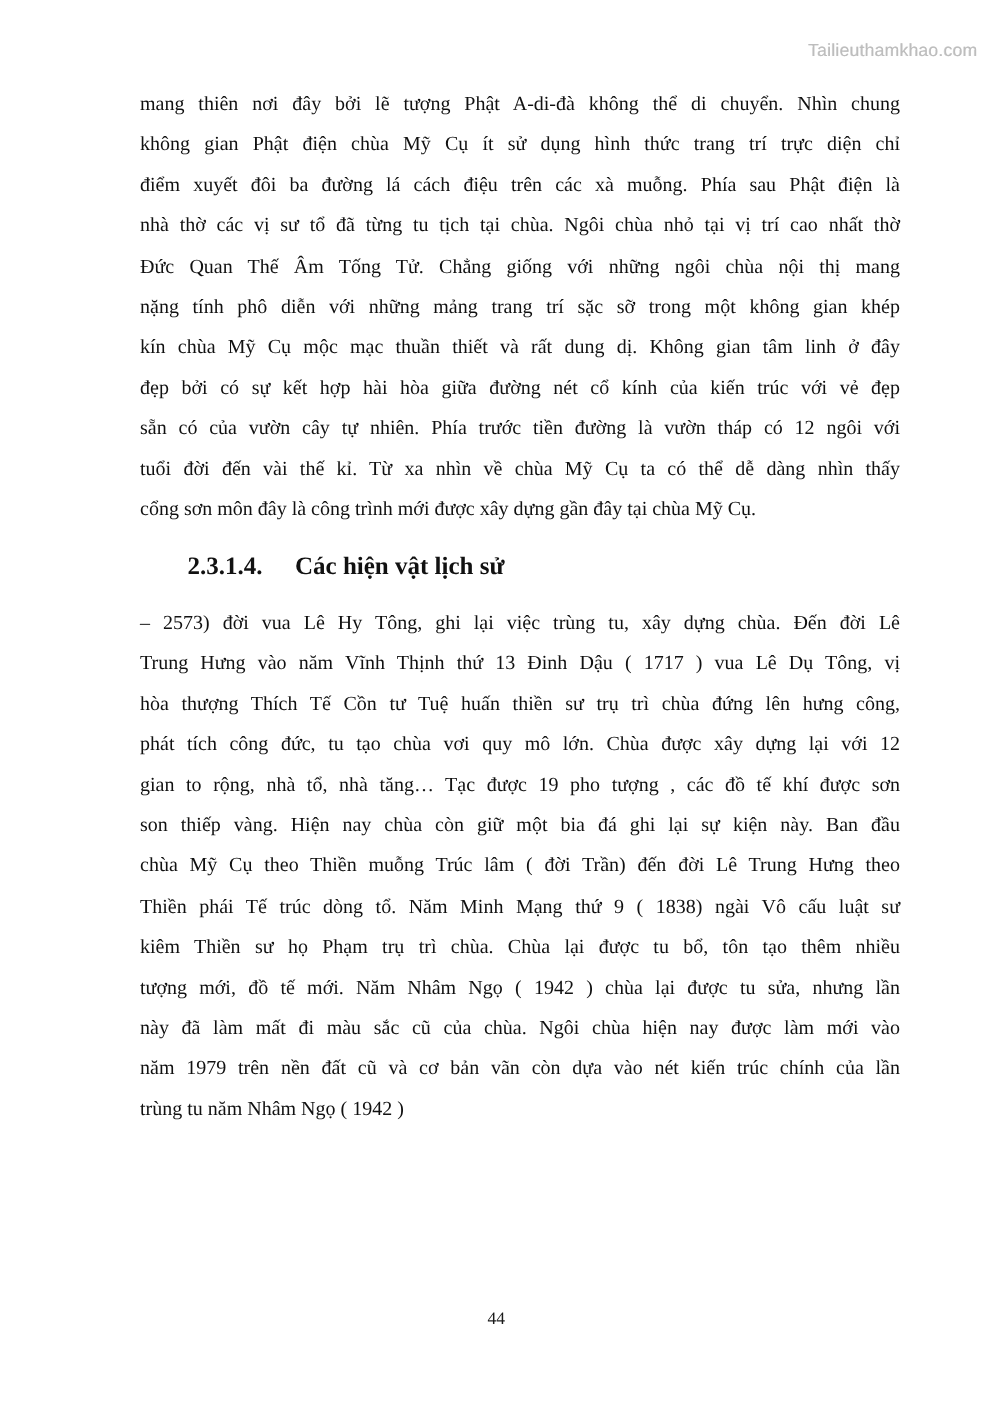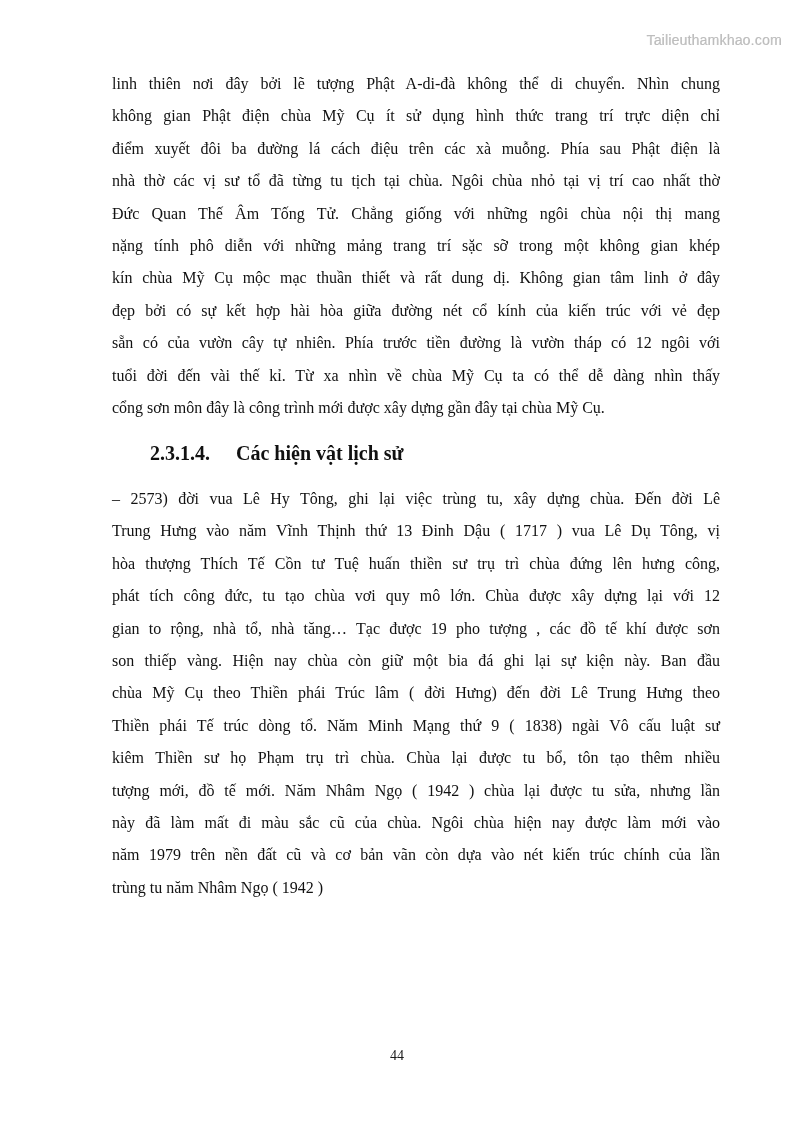--- a/index.html
+++ b/index.html
@@ -72,21 +72,21 @@
 </head>
 <body>
 
 <div class="page">
 
   <div class="watermark">Tailieuthamkhao.com</div>
 
   <div class="content">
 
     <div>
-      <div class="line">linh thiên nơi đây bởi lẽ tượng Phật A-di-đà không thể di chuyển. Nhìn chung</div>
+      <div class="line">mang thiên nơi đây bởi lẽ tượng Phật A-di-đà không thể di chuyển. Nhìn chung</div>
       <div class="line">không gian Phật điện chùa Mỹ Cụ ít sử dụng hình thức trang trí trực diện chỉ</div>
       <div class="line">điểm xuyết đôi ba đường lá cách điệu trên các xà muỗng. Phía sau Phật điện là</div>
       <div class="line">nhà thờ các vị sư tổ đã từng tu tịch tại chùa. Ngôi chùa nhỏ tại vị trí cao nhất thờ</div>
       <div class="line">Đức Quan Thế Âm Tống Tử. Chẳng giống với những ngôi chùa nội thị mang</div>
       <div class="line">nặng tính phô diễn với những mảng trang trí sặc sỡ trong một không gian khép</div>
       <div class="line">kín chùa Mỹ Cụ mộc mạc thuần thiết và rất dung dị. Không gian tâm linh ở đây</div>
       <div class="line">đẹp bởi có sự kết hợp hài hòa giữa đường nét cổ kính của kiến trúc với vẻ đẹp</div>
       <div class="line">sẵn có của vườn cây tự nhiên. Phía trước tiền đường là vườn tháp có 12 ngôi với</div>
       <div class="line">tuổi đời đến vài thế kỉ. Từ xa nhìn về chùa Mỹ Cụ ta có thể dễ dàng nhìn thấy</div>
       <div class="line para-end">cổng sơn môn đây là công trình mới được xây dựng gần đây tại chùa Mỹ Cụ.</div>
@@ -96,21 +96,21 @@
       <span>2.3.1.4.</span><span class="heading-gap"></span><span>Các hiện vật lịch sử</span>
     </div>
 
     <div>
       <div class="line">– 2573) đời vua Lê Hy Tông, ghi lại việc trùng tu, xây dựng chùa. Đến đời Lê</div>
       <div class="line">Trung Hưng vào năm Vĩnh Thịnh thứ 13 Đinh Dậu ( 1717 ) vua Lê Dụ Tông, vị</div>
       <div class="line">hòa thượng Thích Tế Cồn tư Tuệ huấn thiền sư trụ trì chùa đứng lên hưng công,</div>
       <div class="line">phát tích công đức, tu tạo chùa vơi quy mô lớn. Chùa được xây dựng lại với 12</div>
       <div class="line">gian to rộng, nhà tổ, nhà tăng… Tạc được 19 pho tượng , các đồ tế khí được sơn</div>
       <div class="line">son thiếp vàng. Hiện nay chùa còn giữ một bia đá ghi lại sự kiện này. Ban đầu</div>
-      <div class="line">chùa Mỹ Cụ theo Thiền phái Trúc lâm ( đời Hưng) đến đời Lê Trung Hưng theo</div>
+      <div class="line">chùa Mỹ Cụ theo Thiền muỗng Trúc lâm ( đời Trần) đến đời Lê Trung Hưng theo</div>
       <div class="line">Thiền phái Tế trúc dòng tổ. Năm Minh Mạng thứ 9 ( 1838) ngài Vô cấu luật sư</div>
       <div class="line">kiêm Thiền sư họ Phạm trụ trì chùa. Chùa lại được tu bổ, tôn tạo thêm nhiều</div>
       <div class="line">tượng mới, đồ tế mới. Năm Nhâm Ngọ ( 1942 ) chùa lại được tu sửa, nhưng lần</div>
       <div class="line">này đã làm mất đi màu sắc cũ của chùa. Ngôi chùa hiện nay được làm mới vào</div>
       <div class="line">năm 1979 trên nền đất cũ và cơ bản vãn còn dựa vào nét kiến trúc chính của lần</div>
       <div class="line para-end">trùng tu năm Nhâm Ngọ ( 1942 )</div>
     </div>
 
   </div>
 

